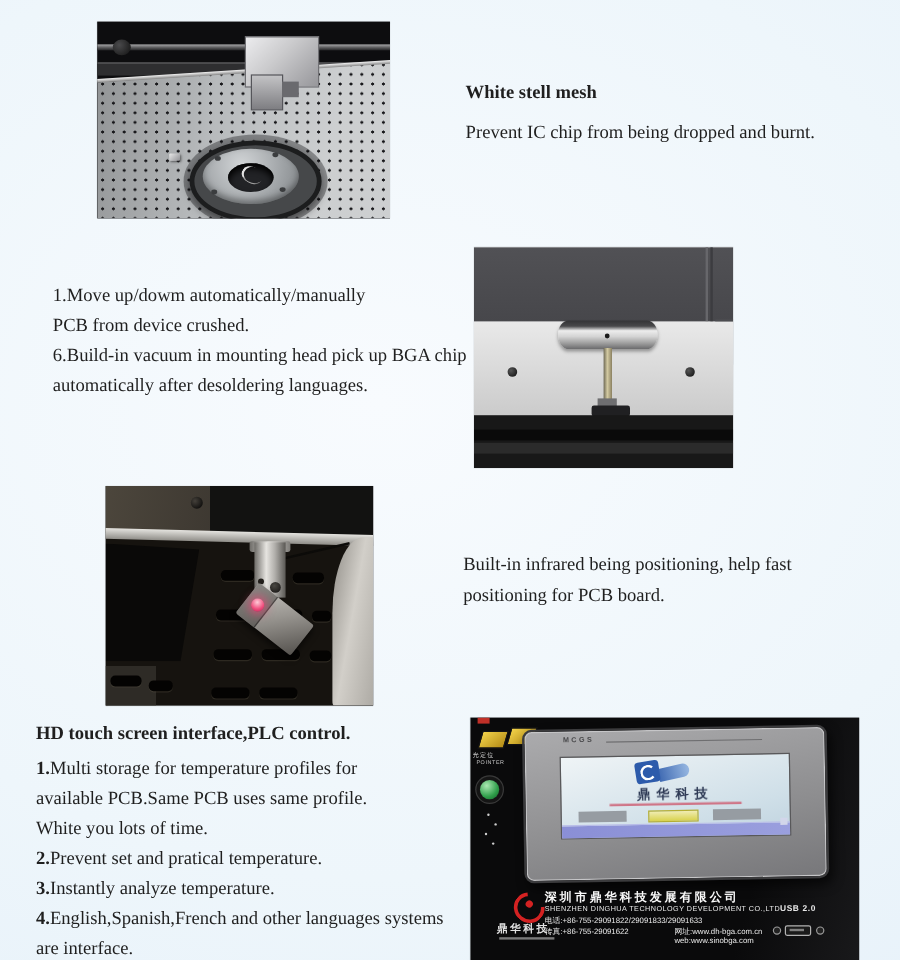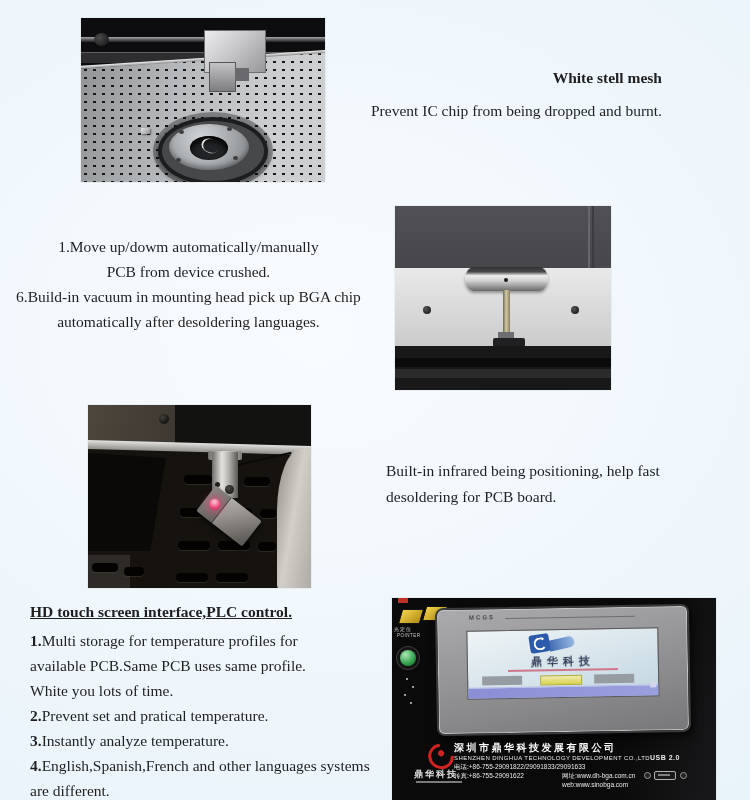--- a/index.html
+++ b/index.html
@@ -6,26 +6,26 @@
   .page{
     position:relative;width:750px;height:800px;overflow:hidden;
     background:radial-gradient(130% 95% at 42% 42%, #f8fbfe 0%, #eef6fb 52%, #e3eff9 100%);
     font-family:"Liberation Serif","DejaVu Serif",serif;color:#1f1f1f;
   }
   .txt{position:absolute;font-size:15.5px;}
   .t-title{font-weight:bold;line-height:24px;}
   .t-line{line-height:25px;white-space:nowrap;}
   .t-line26{line-height:26px;white-space:nowrap;}
   .t-item .num{font-weight:bold;}
-  .txt-1{left:371px;top:66px;text-align:right;}
+  .txt-1{left:388px;top:66px;}
   .txt-1 .t-title{margin-bottom:8px;}
-  .txt-2{left:16px;top:234px;text-align:center;}
+  .txt-2{left:44px;top:234px;}
   .txt-3{left:386px;top:458px;}
   .txt-4{left:30px;top:598px;}
-  .txt-4 .t-title{line-height:27px;margin-bottom:3px;text-decoration:underline;}
+  .txt-4 .t-title{line-height:27px;margin-bottom:3px;}
 
   figure{margin:0;}
   .photo{position:absolute;overflow:hidden;box-shadow:0 0 1px rgba(0,0,0,.25);}
 
   
   .photo-mesh{left:81px;top:18px;width:244px;height:164px;background:#0d0d0f;}
   .pm-rail{position:absolute;left:0;top:34px;width:100%;height:10px;background:#2e2e30;border-top:1px solid #606062;}
   .pm-rod{position:absolute;left:0;top:19px;width:100%;height:5px;background:linear-gradient(180deg,#a8a8aa,#58585a 55%,#242426);}
   .pm-knob{position:absolute;left:13px;top:15px;width:15px;height:13px;border-radius:50%;background:radial-gradient(circle at 35% 35%,#4a4a4c,#111);}
   .pm-plate{
@@ -196,32 +196,32 @@
     <div class="pl-cyl-dot1"></div>
     <div class="pl-cyl-dot2"></div>
     <div class="pl-laser-box">
       <div class="pl-laser-face"></div>
       <div class="pl-laser-dot"></div>
     </div>
     <div class="pl-arm"></div>
   </figure>
   <div class="txt txt-3">
     <div class="t-line26">Built-in infrared being positioning, help fast</div>
-    <div class="t-line26">desoldering for PCB board.</div>
+    <div class="t-line26">positioning for PCB board.</div>
   </div>
 
   <div class="txt txt-4">
     <div class="t-title">HD touch screen interface,PLC control.</div>
     <div class="t-line t-item"><span class="num">1.</span><span>Multi storage for temperature profiles for</span></div>
     <div class="t-line t-item"><span class="num"></span><span>available PCB.Same PCB uses same profile.</span></div>
     <div class="t-line t-item"><span class="num"></span><span>White you lots of time.</span></div>
     <div class="t-line t-item"><span class="num">2.</span><span>Prevent set and pratical temperature.</span></div>
     <div class="t-line t-item"><span class="num">3.</span><span>Instantly analyze temperature.</span></div>
     <div class="t-line t-item"><span class="num">4.</span><span>English,Spanish,French and other languages systems</span></div>
-    <div class="t-line t-item"><span class="num"></span><span>are different.</span></div>
+    <div class="t-line t-item"><span class="num"></span><span>are interface.</span></div>
   </div>
 
   <figure class="photo photo-screen">
     <div class="ps-redtag"></div>
     <div class="ps-switch" style="left:8px;top:11px;"></div>
     <div class="ps-switch" style="left:32px;top:8px;"></div>
     <div class="ps-label-cn">光定位</div>
     <div class="ps-label-en">POINTER</div>
     <div class="ps-greenbtn"></div>
     <div class="ps-speck" style="left:14px;top:80px;"></div>

